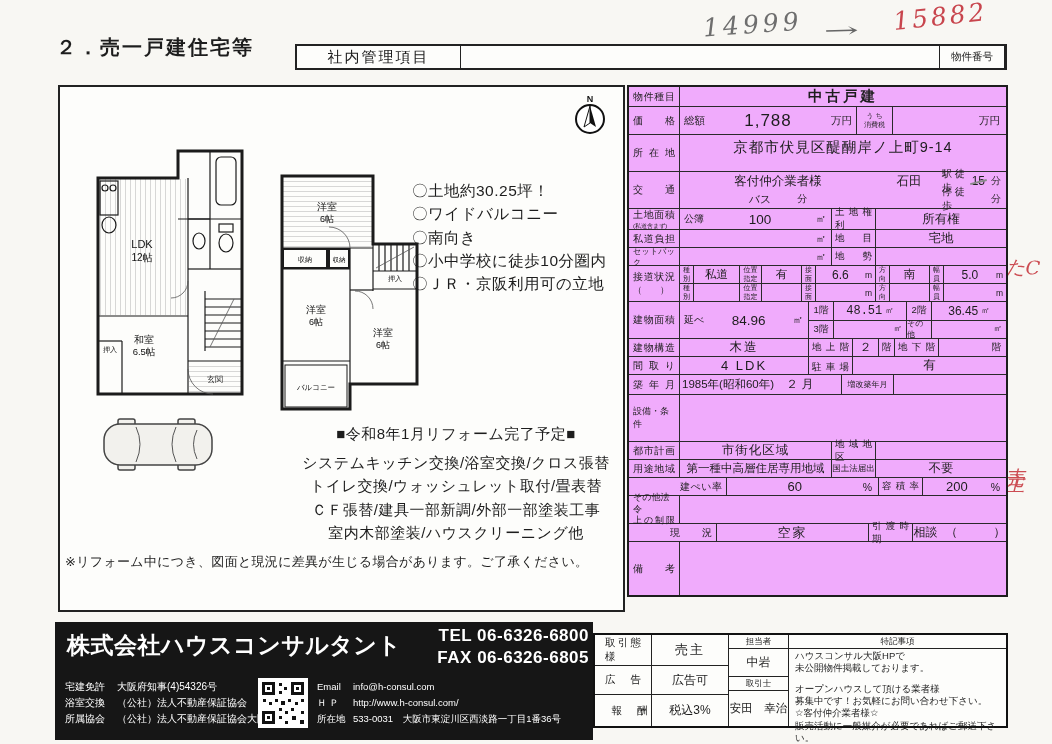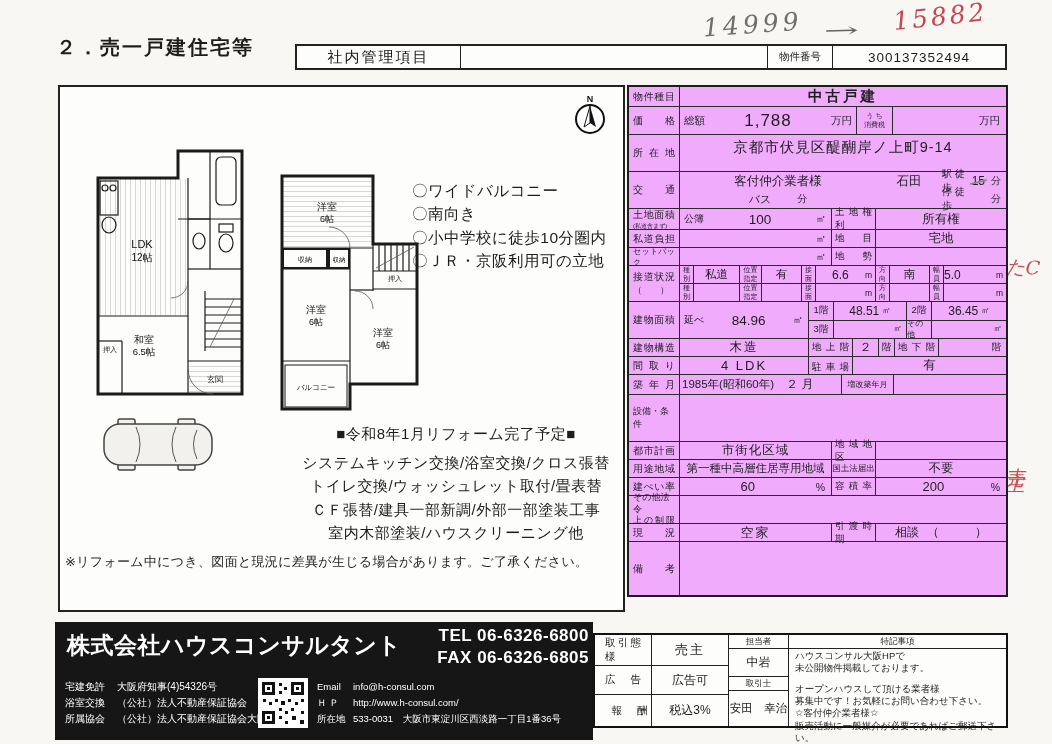--- a/index.html
+++ b/index.html
@@ -73,21 +73,20 @@
 <body>
 
 <div class="sheet">
 
   <div class="abs title">２．売一戸建住宅等</div>
 
   <div class="abs ibox">
     <div class="lab">社内管理項目</div>
     <div class="sp"></div>
     <div class="pnl">物件番号</div>
-    <div class="pnv">300137352494</div>
   </div>
 
   <div class="abs hw hw-old">14999</div>
   <div class="abs hw hw-arrow">→</div>
   <div class="abs hw hw-new">15882</div>
   <div class="abs hw hw-19">19</div>
   <div class="abs hw hw-tac">たC</div>
   <div class="abs hw hw-uri">売主</div>
 
   <div class="abs lbox">
@@ -210,20 +209,21 @@
         <rect x="6" y="7" width="108" height="41" rx="16"></rect>
       </g>
       <g fill="none" stroke="#555" stroke-width="1">
         <path d="M38,10 Q46,27 38,45"></path>
         <path d="M78,10 Q70,27 78,45"></path>
         <path d="M99,13 Q92,27 99,42"></path>
       </g>
     </svg>
 
     <div class="abs bullets">
+      <div>〇土地約30.25坪！</div>
       <div>〇ワイドバルコニー</div>
       <div>〇南向き</div>
       <div>〇小中学校に徒歩10分圏内</div>
       <div>〇ＪＲ・京阪利用可の立地</div>
     </div>
 
     <div class="abs reform">
       <div class="rt">■令和8年1月リフォーム完了予定■</div>
       <div class="rl">システムキッチン交換/浴室交換/クロス張替</div>
       <div class="rl">トイレ交換/ウォッシュレット取付/畳表替</div>
@@ -352,21 +352,21 @@
           <div class="c br" style="width:60px;">
             <span style="flex:1;text-align:center;font-size:12px;">6.6</span>
             <span style="font-size:8.5px;padding-right:3px;">m</span>
           </div>
           <div class="c br stack" style="width:14px;">方
 向</div>
           <div class="c br" style="width:40px;font-size:11.5px;">南</div>
           <div class="c br stack" style="width:14px;">幅
 員</div>
           <div class="c" style="flex:1;">
-            <span style="flex:1;font-size:12px;">5.0</span>
+            <span style="flex:1;text-align:center;font-size:12px;">5.0</span>
             <span style="font-size:8.5px;padding-right:3px;">m</span>
           </div>
         </div>
         <div class="subrow">
           <div class="c br stack" style="width:14px;">種
 別</div>
           <div class="c br" style="width:46px;"></div>
           <div class="c br stack" style="width:22px;">位置
 指定</div>
           <div class="c br" style="width:40px;"></div>
@@ -393,21 +393,21 @@
         </div>
       <div class="c br" style="width:129px;">
         <span style="font-size:10px;padding-left:4px;">延べ</span>
         <span style="flex:1;text-align:center;font-size:13.5px;">84.96</span>
         <span style="font-size:10px;padding-right:5px;">㎡</span>
       </div>
       <div class="subcol">
         <div class="subrow divb">
           <div class="c br" style="width:25px;font-size:9.5px;">1階</div>
           <div class="c br" style="width:73px;gap:3px;">
-            <span style="font-size:12px;">48.51</span>
+            <span style="font-size:12px;font-family:Liberation Mono, monospace;">48.51</span>
             <span style="font-size:8.5px;">㎡</span>
           </div>
           <div class="c br" style="width:25px;font-size:9.5px;">2階</div>
           <div class="c" style="flex:1;gap:3px;">
             <span style="font-size:12px;">36.45</span>
             <span style="font-size:8.5px;">㎡</span>
           </div>
         </div>
         <div class="subrow">
           <div class="c br" style="width:25px;font-size:9.5px;">3階</div>
@@ -481,21 +481,21 @@
 
     <div class="pr" style="flex-basis:18px;">
       <div class="pl">
           <span class="j">用途地域</span>
         </div>
       <div class="c br" style="width:152px;font-size:11.5px;">第一種中高層住居専用地域</div>
       <div class="c br" style="width:44px;font-size:8.5px;">国土法届出</div>
       <div class="c" style="flex:1;font-size:12.5px;">不要</div>
     </div>
 
-    <div class="pr" style="flex-basis:18px;">
+    <div class="pr" style="flex-basis:18px;padding-left:47px;">
       <div class="pl">
           <span class="j">建ぺい率</span>
         </div>
       <div class="c br" style="width:152px;">
         <span style="flex:1;text-align:center;font-size:13px;">60</span>
         <span style="font-size:10.5px;padding-right:6px;">%</span>
       </div>
       <div class="c br jl" style="width:44px;">
           <span>容積率</span>
         </div>
@@ -506,21 +506,21 @@
     </div>
 
     <div class="pr" style="flex-basis:28px;">
       <div class="pl" style="font-size:9px;line-height:1.3;">
         <span>その他法令</span>
         <span class="j">上の制限</span>
       </div>
       <div class="c" style="flex:1;"></div>
     </div>
 
-    <div class="pr" style="flex-basis:18px;">
+    <div class="pr" style="flex-basis:18px;padding-left:37px;">
       <div class="pl">
           <span class="j">現況</span>
         </div>
       <div class="c br" style="width:152px;font-size:13px;letter-spacing:2px;">空家</div>
       <div class="c br jl" style="width:44px;">
           <span>引渡時期</span>
         </div>
       <div class="c" style="flex:1;gap:8px;font-size:12px;">
         <span>相談</span>
         <span>（　　　）</span>

